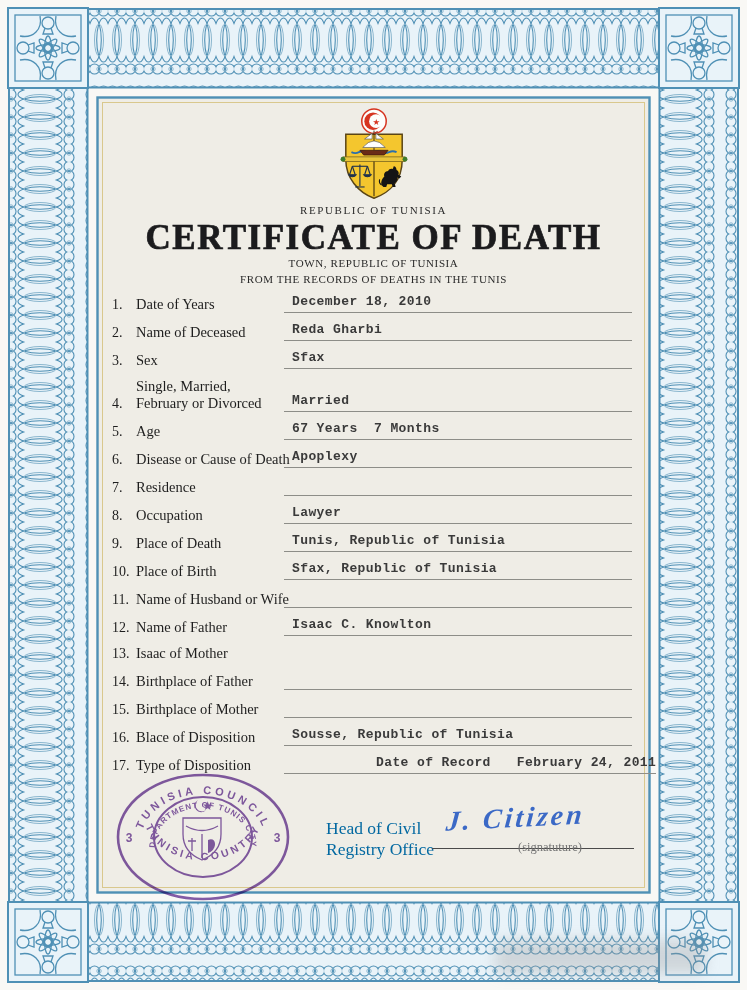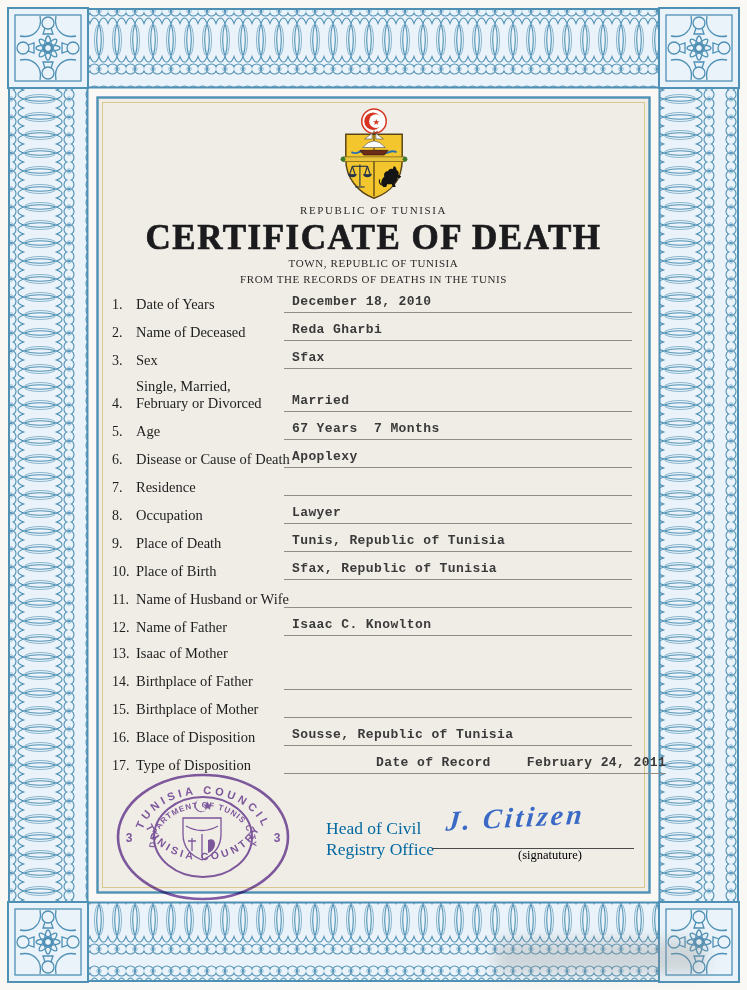--- a/index.html
+++ b/index.html
@@ -26,32 +26,32 @@
   .fields{margin-top:8px;}
   .row{display:flex;align-items:flex-end;margin-bottom:9px;}
   .f-num{margin-left:12px;width:24px;font-size:14px;line-height:17px;flex:0 0 auto;}
   .f-label{width:148px;font-size:14.5px;line-height:17px;flex:0 0 auto;white-space:nowrap;}
   .f-label .l2:empty{display:none;}
   .f-line{flex:0 0 348px;border-bottom:1px solid #8d8d88;height:18px;display:flex;align-items:flex-start;}
   .f-value,.f-inline-label,.f-inline-value{
       font-family:"Liberation Mono","DejaVu Sans Mono",monospace;
       font-size:13px;font-weight:bold;color:#3a3a3a;letter-spacing:0.4px;white-space:pre;line-height:16px;}
   .f-value{padding-left:8px;padding-bottom:1px;}
-  .f-inline{display:flex;gap:36px;margin-left:84px;padding-bottom:1px;}
+  .f-inline{display:flex;gap:26px;margin-left:84px;padding-bottom:1px;}
   .f-inline:empty{display:none;}
 
   .footer{position:absolute;left:0;top:676px;width:547px;height:114px;}
   .stamp{position:absolute;left:1px;top:-10px;width:204px;height:142px;opacity:.92;mix-blend-mode:multiply;}
   .office{position:absolute;left:226px;top:42px;font-size:17.5px;line-height:21px;color:#0369a1;}
   .sig-block{position:absolute;left:332px;top:0;width:206px;height:100px;}
   .signature{position:absolute;left:14px;top:26px;font-family:"Liberation Serif",serif;font-style:italic;
              font-weight:bold;font-size:28px;letter-spacing:3px;color:var(--signature-blue,#3b69c6);
              transform:rotate(-3deg) skewX(-8deg);white-space:nowrap;}
   .sig-line{position:absolute;left:0;top:72px;width:202px;border-top:1.5px solid #4a4a4a;}
-  .sig-caption{position:absolute;left:118px;top:72px;transform:translateX(-50%);font-size:12.5px;color:#000000;}
+  .sig-caption{position:absolute;left:118px;top:64px;transform:translateX(-50%);font-size:12.5px;color:#737373;}
 
   .watermark{position:absolute;right:42px;bottom:16px;width:210px;height:34px;
              background:rgba(150,150,150,.30);filter:blur(7px);border-radius:8px;}
 </style>
 </head>
 <body>
 
 <div class="page">
 
   <svg class="border-svg" viewBox="0 0 747 990" aria-hidden="true">

